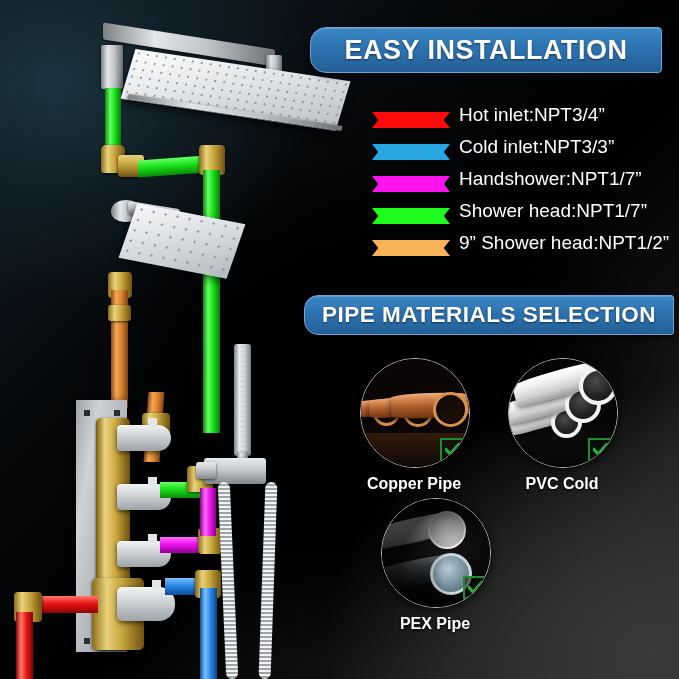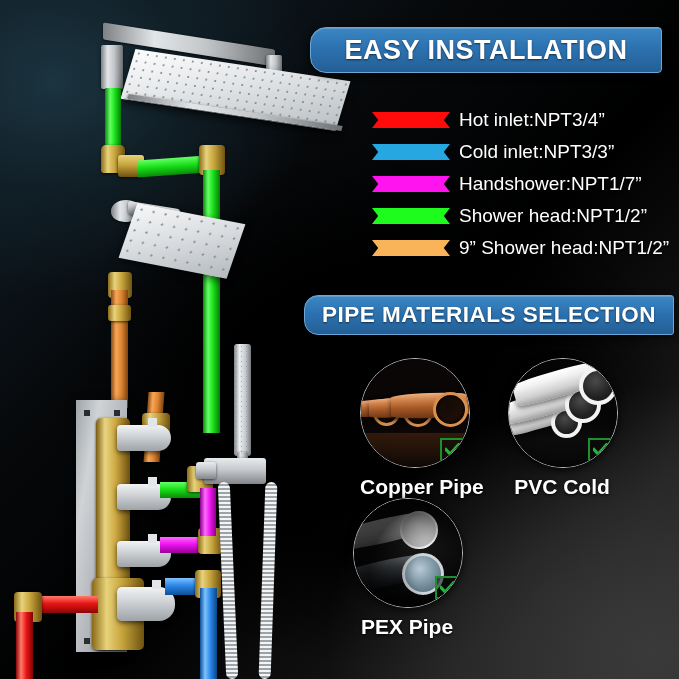--- a/index.html
+++ b/index.html
@@ -31,52 +31,52 @@
     left:310px;top:27px;width:350px;height:44px;
     border-radius:16px 4px 4px 16px;font-size:27px;
   }
   #banner-pipe{
     left:304px;top:295px;width:368px;height:38px;
     border-radius:14px 3px 3px 14px;font-size:22.5px;
   }
 
   
   #legend{position:absolute;left:372px;top:104px;width:300px;}
-  .legend-row{display:flex;align-items:center;height:31px;margin-bottom:1px;}
+  .legend-row{display:flex;height:31px;margin-bottom:1px;}
   .sw-wrap{width:78px;height:31px;position:relative;flex:0 0 78px;}
   .swatch{
     position:absolute;left:0;top:8px;width:78px;height:16px;
     -webkit-clip-path:polygon(0 0,100% 0,92% 50%,100% 100%,0 100%,8% 50%);
     clip-path:polygon(0 0,100% 0,92% 50%,100% 100%,0 100%,8% 50%);
   }
   .legend-label{
     margin-left:9px;color:#fff;font-size:19px;font-weight:500;
     white-space:nowrap;text-shadow:0 1px 2px rgba(0,0,0,.8);
   }
 
   
   .mat{position:absolute;width:108px;}
   .circle{
     position:relative;width:108px;height:108px;border-radius:50%;
     border:1px solid #b9bcbe;overflow:hidden;background:#0b0b0b;
     box-shadow:0 2px 8px rgba(0,0,0,.8);
   }
   .mat-label{
-    margin-top:7px;text-align:center;color:#fff;font-size:21px;font-weight:bold;
+    margin-top:7px;text-align:center;color:#fff;font-size:16px;font-weight:bold;
     text-shadow:0 1px 3px rgba(0,0,0,.9);white-space:nowrap;
   }
   .check{
     position:absolute;right:-8px;bottom:-2px;width:21px;height:19px;
     border:2px solid #1d8f2e;background:rgba(8,12,8,.55);
     display:flex;align-items:center;justify-content:center;
   }
   .check svg{display:block;}
   #mat-copper{left:360px;top:358px;}
   #mat-pvc{left:508px;top:358px;}
-  #mat-pex{left:353px;top:498px;}
+  #mat-pex{left:381px;top:498px;}
 
   
   .cu-bg{position:absolute;inset:0;background:
      radial-gradient(ellipse 120px 60px at 50% 118%, #3a2218 0%, #160d08 60%, #0a0605 100%);}
   .cu-tube{position:absolute;border-radius:50% / 14%;
      background:linear-gradient(180deg,#f0b184 0%,#d4884f 22%,#a85a28 55%,#6d3512 100%);
      box-shadow:0 2px 5px rgba(0,0,0,.6);}
   .cu-end{position:absolute;border-radius:50%;
      background:radial-gradient(circle at 40% 35%,#140a05 0%,#1d0f07 55%,#120806 100%);
      border:3.5px solid #d8914f;box-shadow:inset 0 0 5px #000;}
@@ -244,21 +244,21 @@
     <div class="legend-row">
       <span class="sw-wrap">
         <span class="swatch" style="background:#ff14f0;"></span>
         </span>
       <span class="legend-label">Handshower:NPT1/7”</span>
     </div>
     <div class="legend-row">
       <span class="sw-wrap">
         <span class="swatch" style="background:#1dfc1d;"></span>
         </span>
-      <span class="legend-label">Shower head:NPT1/2”</span>
+      <span class="legend-label">Shower head:NPT1/7”</span>
     </div>
     <div class="legend-row">
       <span class="sw-wrap">
         <span class="swatch" style="background:#f9b45a;"></span>
         </span>
       <span class="legend-label">9” Shower head:NPT1/2”</span>
     </div>
   </div>
 
   <div class="mat" id="mat-copper">

